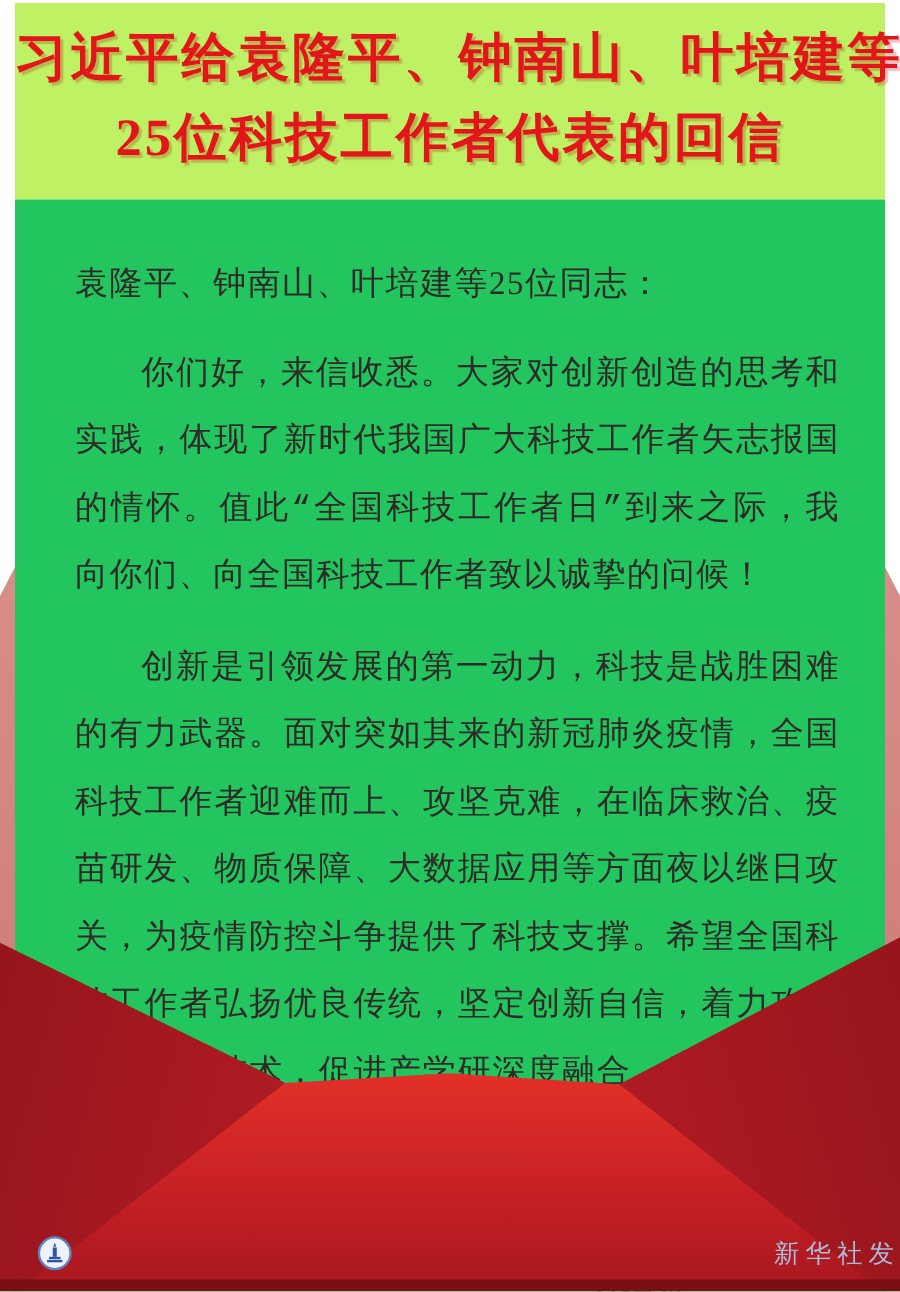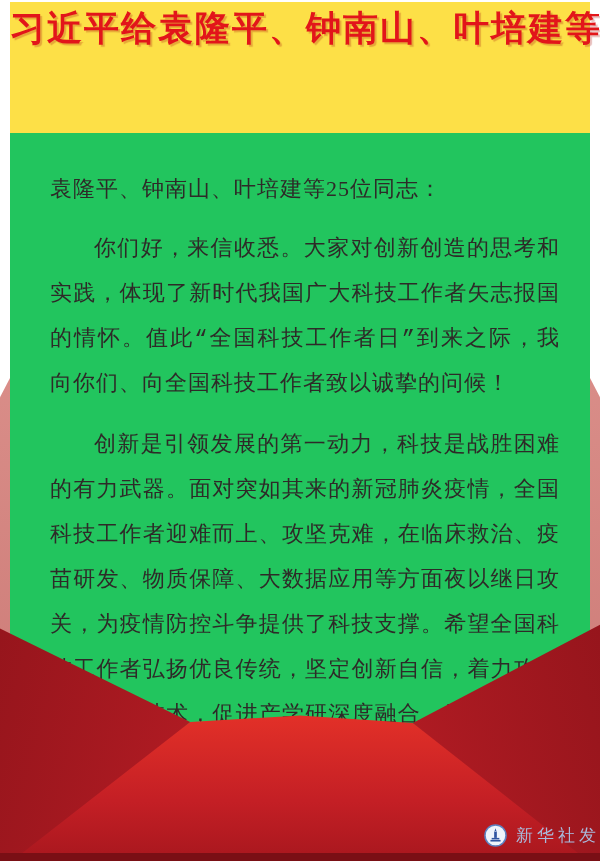--- a/index.html
+++ b/index.html
@@ -2,21 +2,21 @@
 <html><head>
 <meta charset="utf-8">
 <style>
   html,body{margin:0;padding:0;}
   body{background:#ffffff;font-family:"Liberation Serif","DejaVu Serif",serif;}
   .canvas{position:relative;width:600px;height:861px;background:#ffffff;overflow:hidden;}
 
   
   .header-band{
     position:absolute;left:10px;right:10px;top:2px;height:131px;
-    background:#fde047;text-align:center;box-sizing:border-box;
+    background:#bef264;text-align:center;padding-top:10px;box-sizing:border-box;
   }
   .title-line{
     font-size:35px;line-height:53px;font-weight:bold;color:#e2151a;
     letter-spacing:2px;text-shadow:2px 2px 1px rgba(170,25,18,0.28);
     white-space:nowrap;
   }
 
   
   .paper{
     position:absolute;left:10px;right:10px;top:133px;bottom:0;
@@ -58,35 +58,36 @@
     background:linear-gradient(-105deg,#96151c 0%,#b81d25 45%,#cd2429 78%,#8f131a 100%);
     clip-path:polygon(100% 2%,68.8% 42.7%,98% 100%,100% 100%);
   }
   .env-bottom-band{
     position:absolute;left:0;right:0;bottom:0;height:8px;background:#7a0f15;
   }
 
   
   .credit{
     position:absolute;left:0;right:0;bottom:14px;z-index:3;
-    display:flex;align-items:center;justify-content:flex-end;gap:9px;padding-left:25px;
+    display:flex;align-items:center;justify-content:space-between;gap:9px;padding-left:25px;
   }
   .credit-logo{width:23px;height:23px;flex:0 0 auto;}
   .credit-text{
     color:#a9badc;font-size:17px;letter-spacing:4px;line-height:23px;
     font-family:"Liberation Serif","DejaVu Serif",serif;
   }
 </style>
 </head>
 <body>
 
 <div class="canvas">
 
   <div class="header-band">
     <div class="title-line">习近平给袁隆平、钟南山、叶培建等</div>
+    <div class="title-line">25位科技工作者代表的回信</div>
   </div>
 
   <div class="paper">
     <div class="letter-body">
       <p class="salutation">袁隆平、钟南山、叶培建等25位同志：</p>
       <p class="para">你们好，来信收悉。大家对创新创造的思考和实践，体现了新时代我国广大科技工作者矢志报国的情怀。值此“全国科技工作者日”到来之际，我向你们、向全国科技工作者致以诚挚的问候！</p>
       <p class="para">创新是引领发展的第一动力，科技是战胜困难的有力武器。面对突如其来的新冠肺炎疫情，全国科技工作者迎难而上、攻坚克难，在临床救治、疫苗研发、物质保障、大数据应用等方面夜以继日攻关，为疫情防控斗争提供了科技支撑。希望全国科技工作者弘扬优良传统，坚定创新自信，着力攻克关键核心技术，促进产学研深度融合，勇于攀登科技高峰，为把我国建设成为世界科技强国作出新的更大的贡献。</p>
       <div class="sign-block">
         <span class="sign-inner">
           <span class="sign-name">习近平</span>

